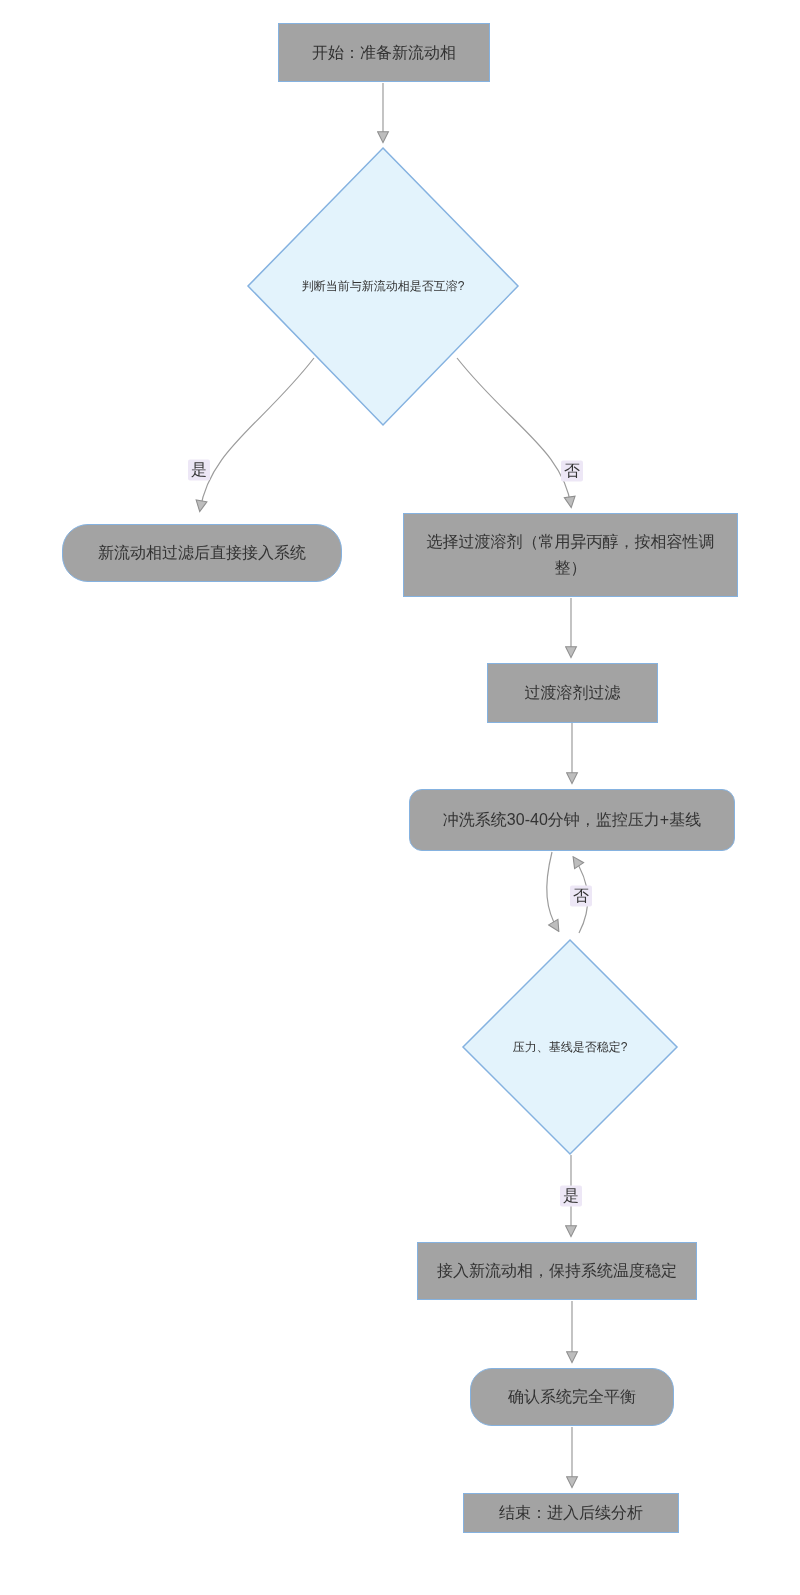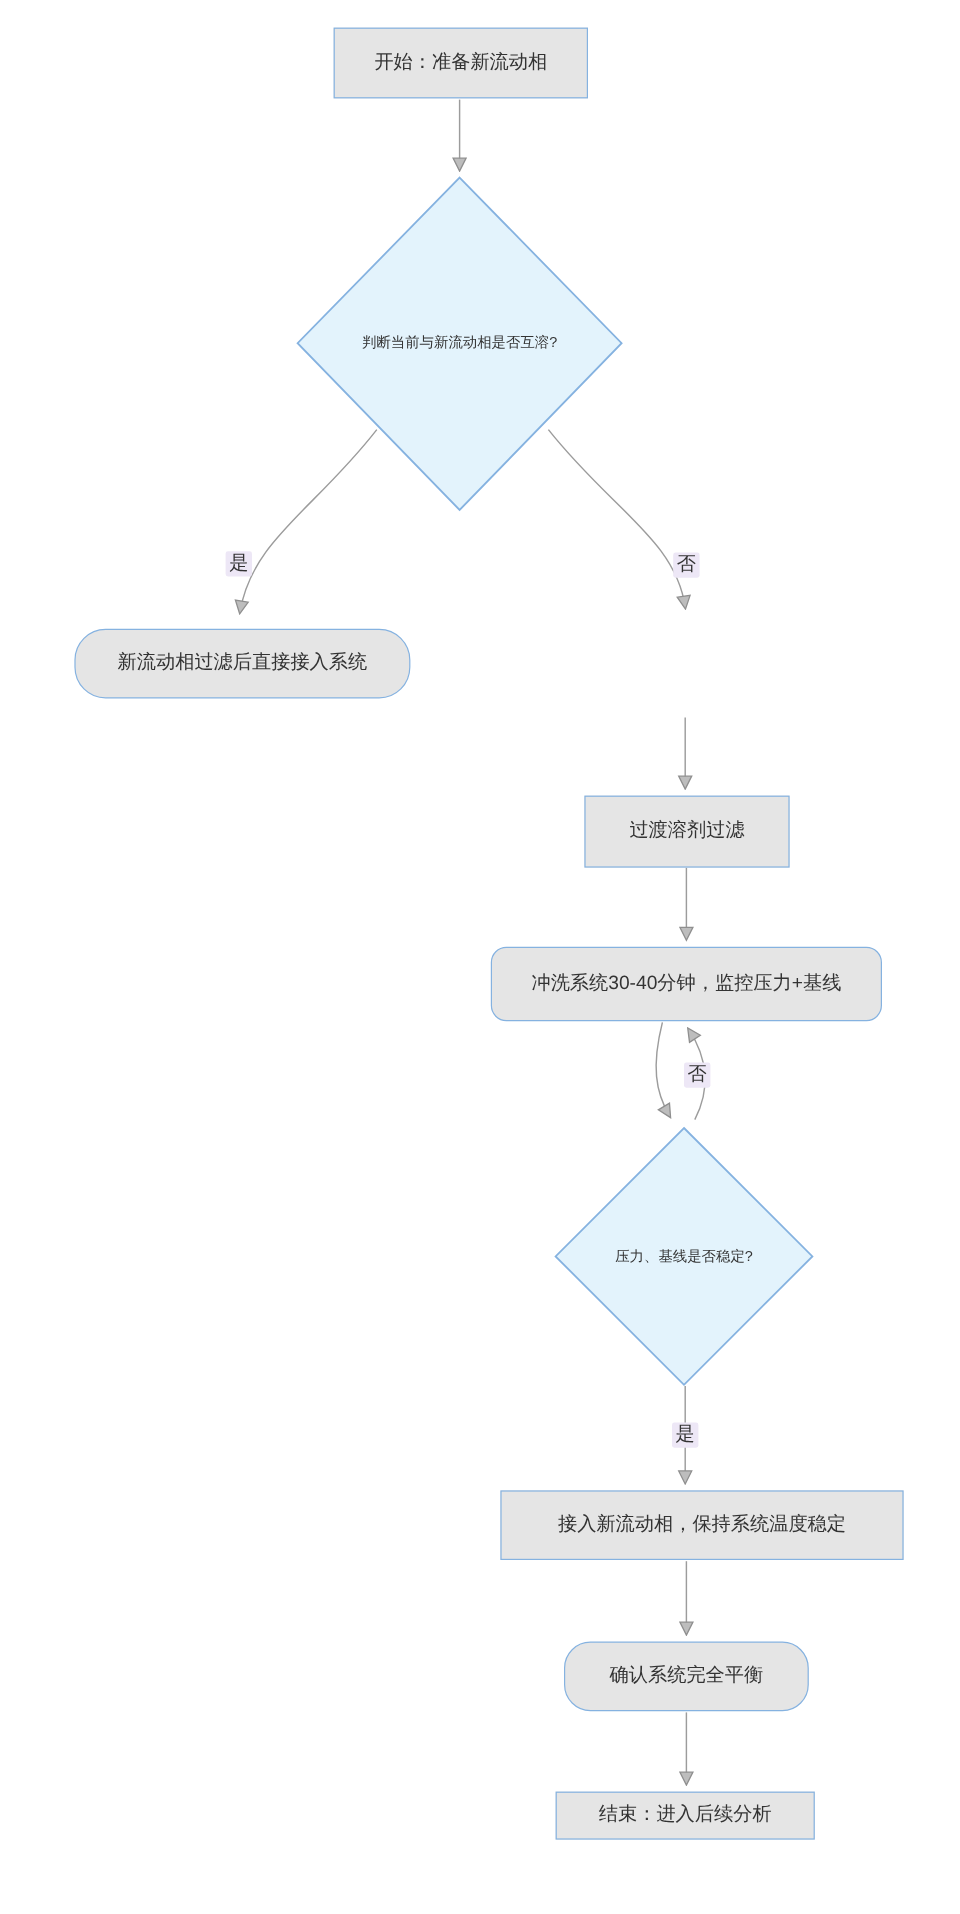--- a/index.html
+++ b/index.html
@@ -23,21 +23,21 @@
     stroke: #85b2e0;
     stroke-width: 1.5;
   }
   .node {
     position: absolute;
     box-sizing: border-box;
     display: flex;
     align-items: center;
     justify-content: center;
     text-align: center;
-    background: #e5e5e5;
+    background: #a3a3a3;
     border: 1px solid #85b2e0;
     color: #333333;
     font-size: 16px;
     line-height: 1.6;
     padding: 17px 14px;
   }
   .diamond-label {
     position: absolute;
     transform: translate(-50%, -50%);
     text-align: center;
@@ -82,28 +82,29 @@
     <path class="edge" d="M572,1301 L572,1361" marker-end="url(#arrowhead)"></path>
     <path class="edge" d="M572,1427 L572,1486" marker-end="url(#arrowhead)"></path>
   </svg>
 
   <div class="node" style="left:278px; top:23px; width:212px; height:59px;">开始：准备新流动相</div>
 
   <div class="diamond-label" style="left:383px; top:286px;">判断当前与新流动相是否互溶?</div>
 
   <div class="node" style="left:62px; top:524px; width:280px; height:58px;border-radius:26px;">新流动相过滤后直接接入系统</div>
 
+  <div class="node" style="left:403px; top:513px; width:335px; height:84px;">选择过渡溶剂（常用异丙醇，按相容性调整）</div>
 
   <div class="node" style="left:487px; top:663px; width:171px; height:60px;">过渡溶剂过滤</div>
 
   <div class="node" style="left:409px; top:789px; width:326px; height:62px;border-radius:13px;">冲洗系统30-40分钟，监控压力+基线</div>
 
   <div class="diamond-label" style="left:570px; top:1047px;">压力、基线是否稳定?</div>
 
-  <div class="node" style="left:417px; top:1242px; width:336px; height:58px;">接入新流动相，保持系统温度稳定</div>
+  <div class="node" style="left:417px; top:1242px; width:280px; height:58px;">接入新流动相，保持系统温度稳定</div>
 
   <div class="node" style="left:470px; top:1368px; width:204px; height:58px;border-radius:22px;">确认系统完全平衡</div>
 
   <div class="node" style="left:463px; top:1493px; width:216px; height:40px;">结束：进入后续分析</div>
 
   <div class="edge-label" style="left:199px; top:470px;">是</div>
 
   <div class="edge-label" style="left:572px; top:471px;">否</div>
 
   <div class="edge-label" style="left:581px; top:896px;">否</div>

